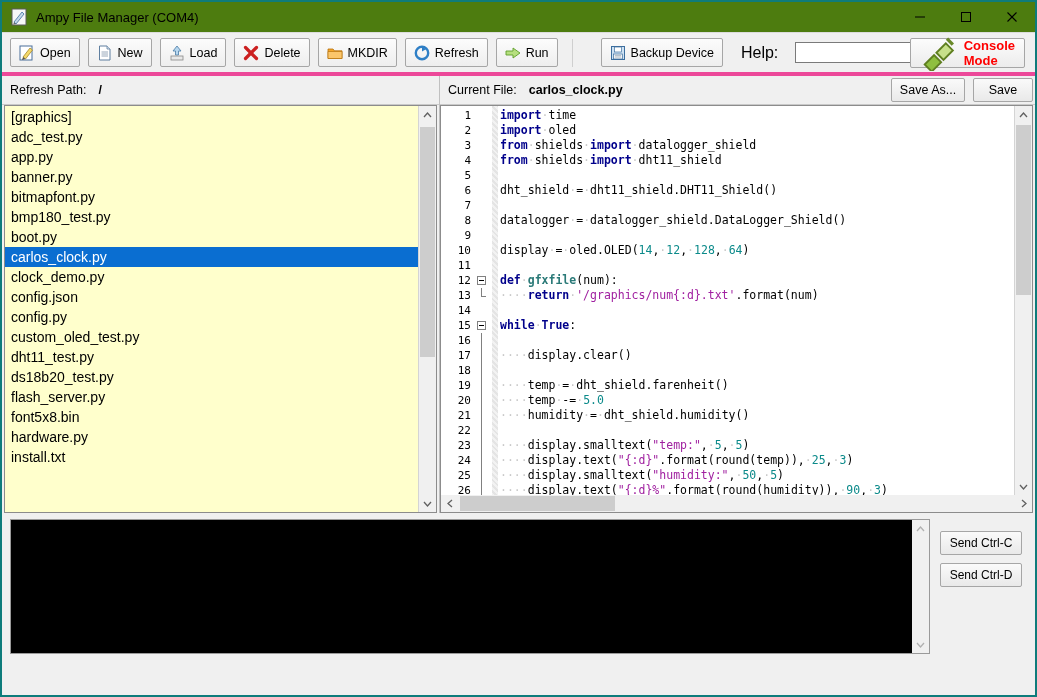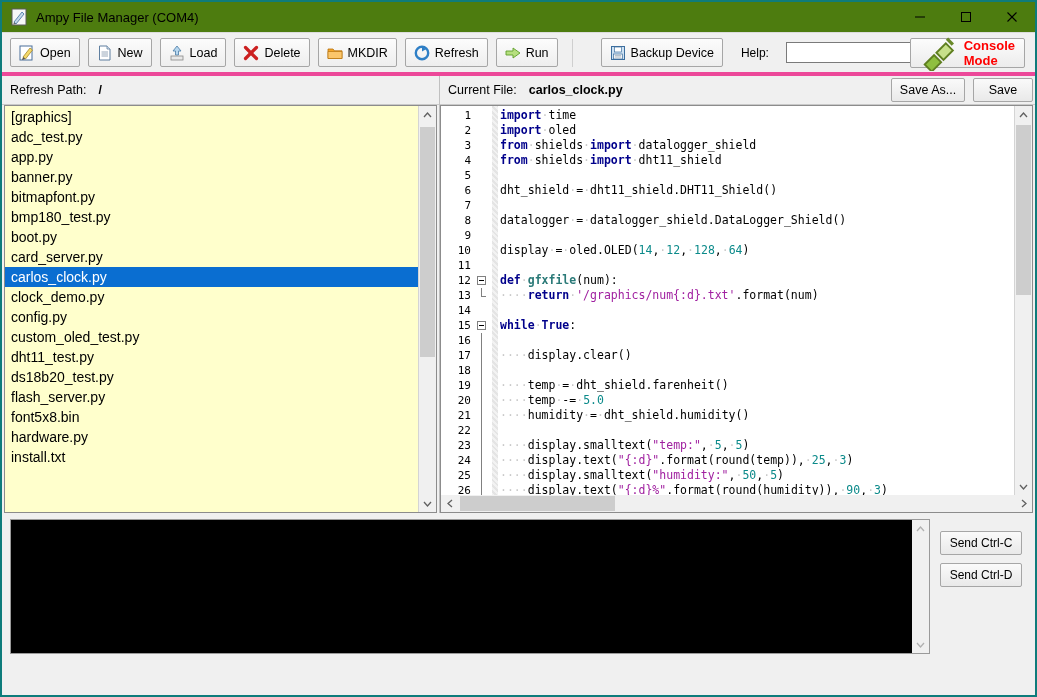--- a/index.html
+++ b/index.html
@@ -35,21 +35,21 @@
     display:flex;align-items:center;padding:0 8px;box-sizing:border-box;position:relative;
   }
   .tbtn{
     height:27px;background:linear-gradient(#fcfcfc,#eeeeee);
     border:1px solid #a6a6a6;border-radius:2px;
     display:flex;align-items:center;gap:5px;padding:0 8px;margin-right:8px;
     font-size:12.5px;color:#000;cursor:default;white-space:nowrap;
   }
   .tbtn .ic{width:16px;height:16px;display:block;flex:none;}
   .sep{width:1px;height:28px;background:#cfcfcf;margin:0 6px;}
-  .helplabel{font-size:12px;color:#000;margin:0 17px 0 10px;}
+  .helplabel{font-size:16px;color:#000;margin:0 17px 0 10px;}
   .combo{
     width:165px;height:21px;background:#fff;border:1px solid #7a7a7a;
     display:flex;align-items:center;justify-content:flex-end;padding-right:6px;box-sizing:border-box;
   }
   .combo svg{display:block;}
   .viewbtn{
     height:24px;min-width:54px;background:linear-gradient(#fafafa,#e9e9e9);
     border:1px solid #a6a6a6;border-radius:2px;margin-left:8px;
     display:flex;align-items:center;justify-content:center;font-size:12.5px;
   }
@@ -300,23 +300,23 @@
       </div>
       <div class="listwrap">
         <div class="listinner" id="file-list-inner">
             <div class="frow">[graphics]</div>
             <div class="frow">adc_test.py</div>
             <div class="frow">app.py</div>
             <div class="frow">banner.py</div>
             <div class="frow">bitmapfont.py</div>
             <div class="frow">bmp180_test.py</div>
             <div class="frow">boot.py</div>
-            <div class="frow">card_server.py</div>
             <div class="frow sel">carlos_clock.py</div>
             <div class="frow">clock_demo.py</div>
+            <div class="frow">config.json</div>
             <div class="frow">config.py</div>
             <div class="frow">custom_oled_test.py</div>
             <div class="frow">dht11_test.py</div>
             <div class="frow">ds18b20_test.py</div>
             <div class="frow">flash_server.py</div>
             <div class="frow">font5x8.bin</div>
             <div class="frow">hardware.py</div>
             <div class="frow">install.txt</div>
           </div>
         <div class="vsb">

